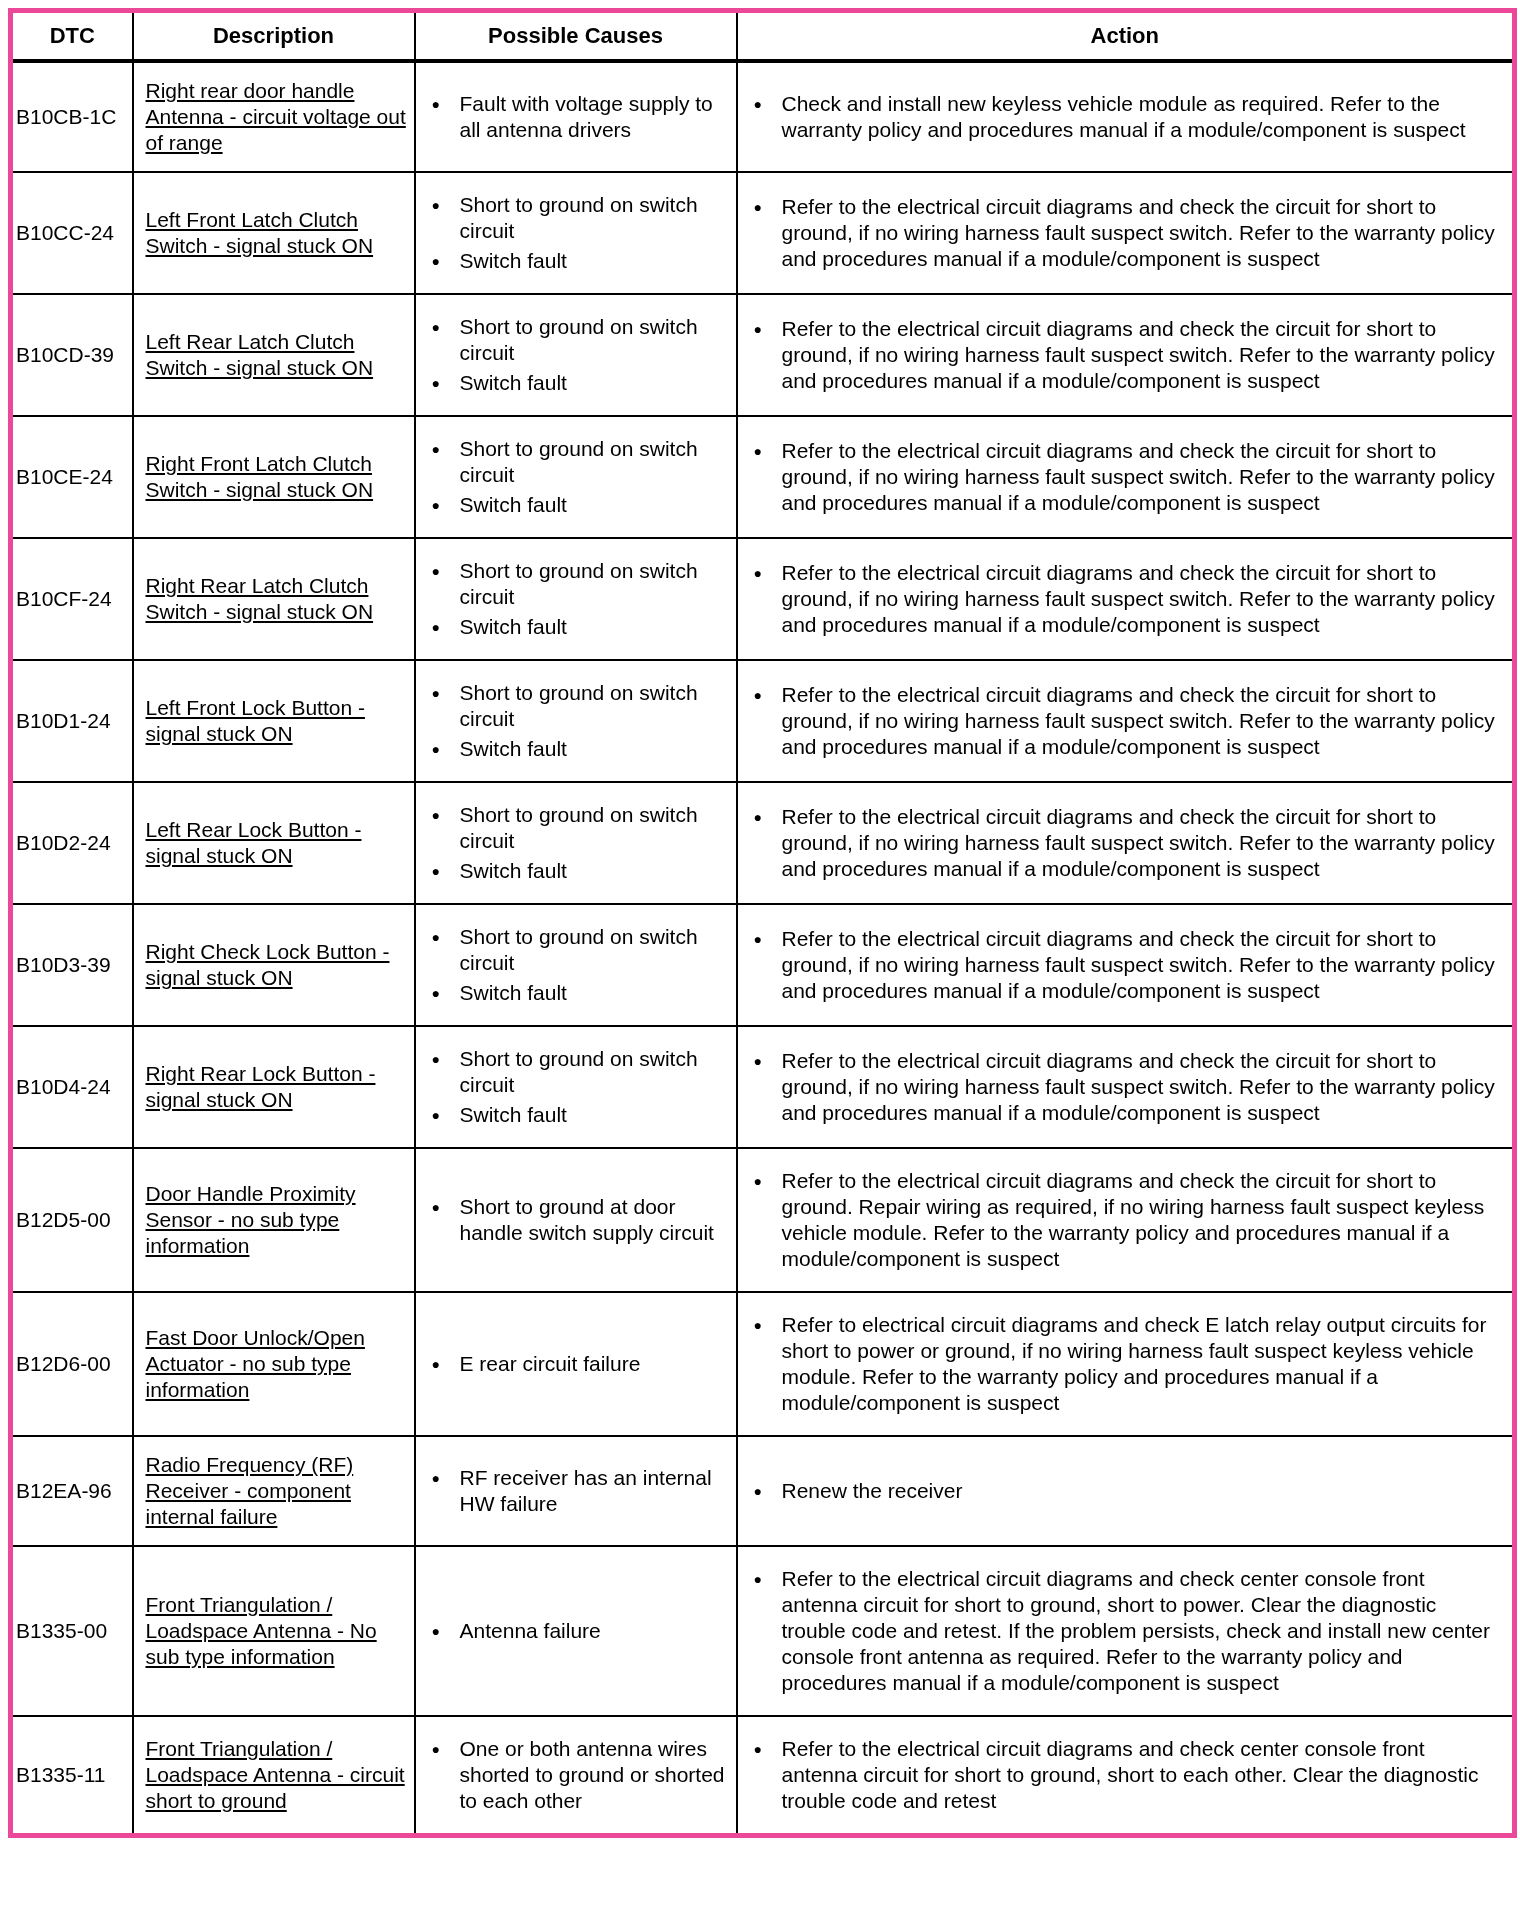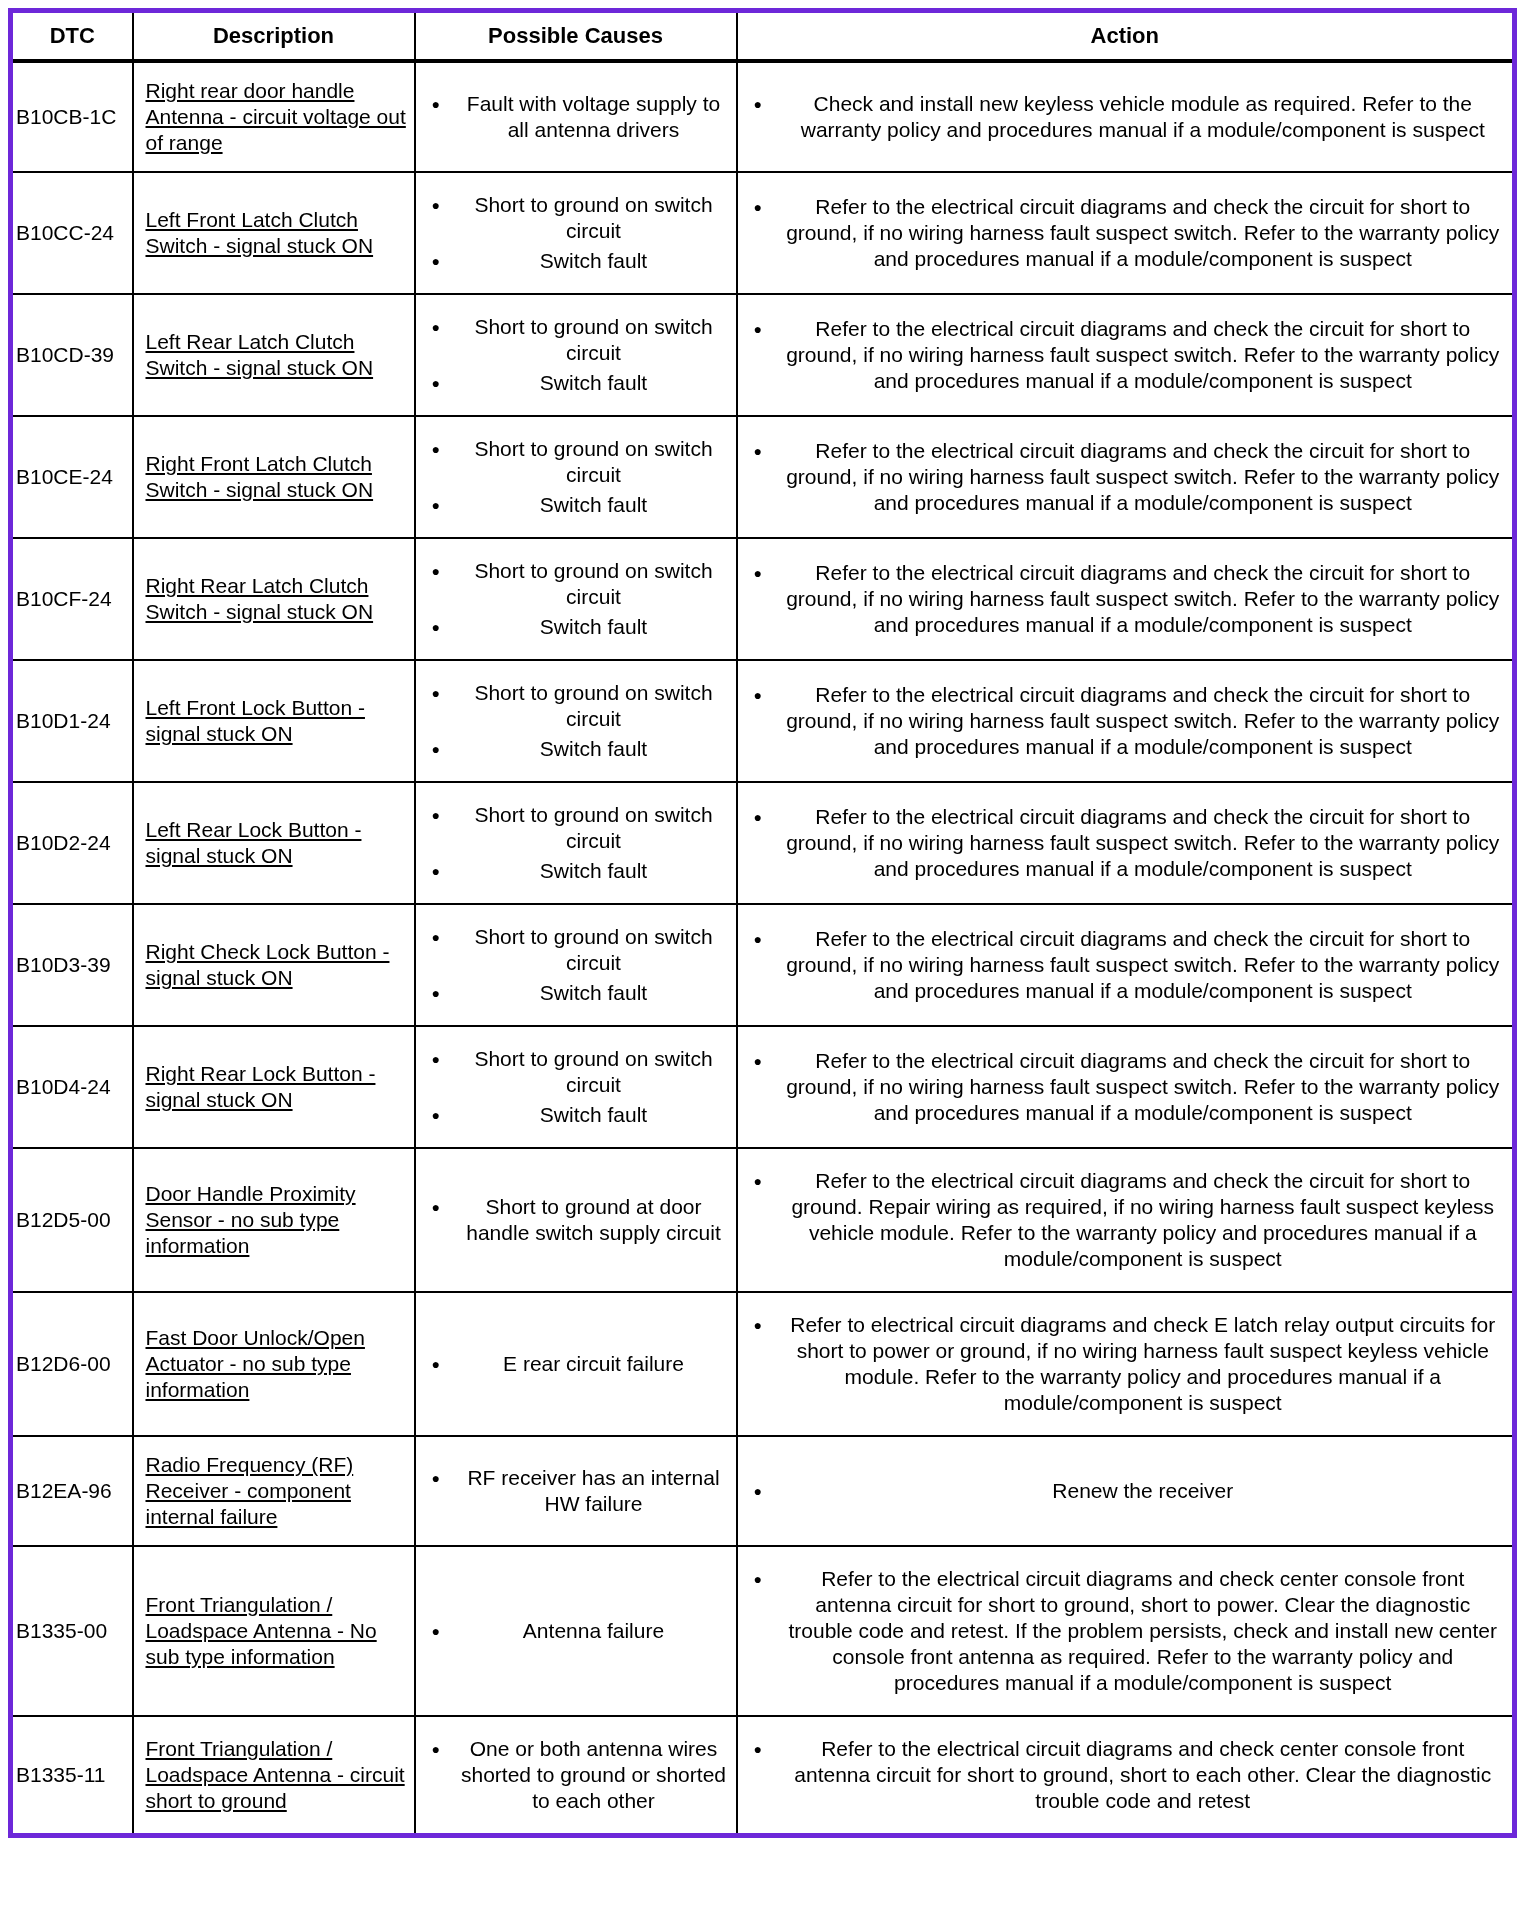--- a/index.html
+++ b/index.html
@@ -14,21 +14,21 @@
   }
   .page {
     padding: 8px;
     box-sizing: border-box;
     width: 1520px;
   }
   table.dtc-table {
     border-collapse: collapse;
     table-layout: fixed;
     width: 1504px;
-    border: 5px solid #6d28d9;
+    border: 5px solid #ec4899;
     background: #ffffff;
   }
   col.c-dtc    { width: 122px; }
   col.c-desc   { width: 282px; }
   col.c-causes { width: 322px; }
   col.c-action { width: 778px; }
   th, td {
     border: 2px solid #000000;
     color: #000000;
   }
@@ -69,21 +69,20 @@
   }
   .bu {
     flex: 0 0 32px;
     font-size: 14px;
     line-height: 26px;
     padding-left: 4px;
     box-sizing: border-box;
   }
   .bt {
     flex: 1 1 auto;
-    text-align: center;
   }
 </style>
 </head>
 <body>
 
 <div class="page">
   <table class="dtc-table">
     <colgroup>
       <col class="c-dtc">
       <col class="c-desc">

